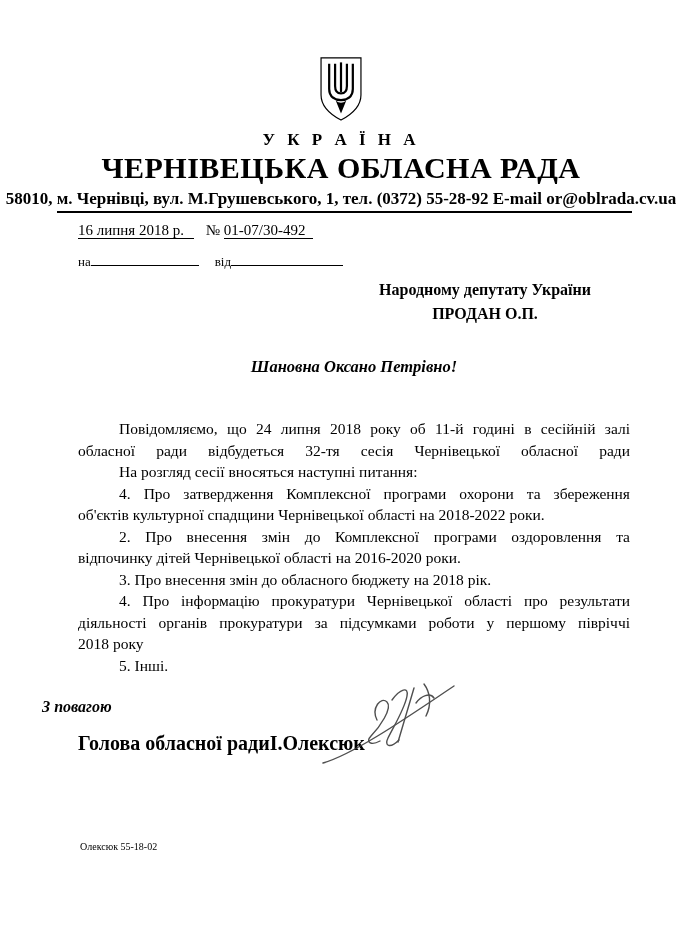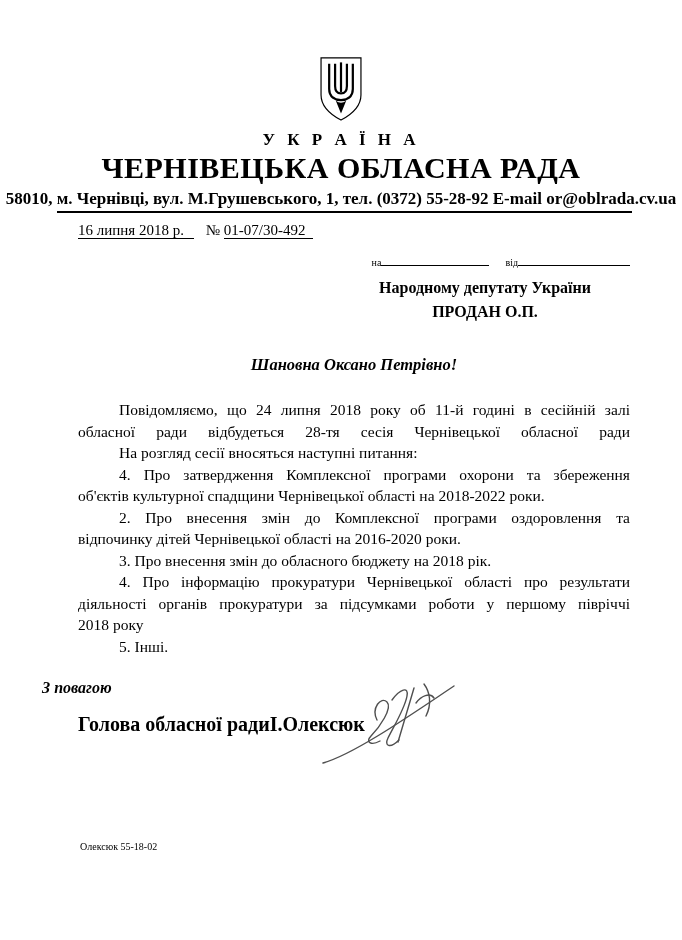--- a/index.html
+++ b/index.html
@@ -40,21 +40,21 @@
     border: none;
     border-top: 2px solid #000;
     margin: 2px 50px 0 57px;
   }
   
   .content { margin-left: 78px; margin-right: 52px; }
   .ref-row { margin-top: 9px; font-size: 15px; }
   .u-date { border-bottom: 1px solid #000; padding-right: 10px; }
   .no-label { margin-left: 8px; }
   .u-number { border-bottom: 1px solid #000; padding-right: 8px; }
-  .onfrom-row { margin-top: 12px; font-size: 10px; text-align: right; }
+  .onfrom-row { margin-top: 12px; font-size: 13px; }
   .blank-line {
     display: inline-block;
     width: 108px;
     border-bottom: 1px solid #000;
     height: 15px;
     vertical-align: baseline;
   }
   .from-label { margin-left: 16px; }
   .recipient {
     margin-top: 8px;
@@ -65,21 +65,21 @@
     font-size: 16px;
     line-height: 24px;
   }
   .salutation {
     margin-top: 31px;
     text-align: center;
     font-weight: bold;
     font-style: italic;
     font-size: 16.5px;
   }
-  .body-text { margin-top: 24px; font-size: 15.5px; line-height: 21.5px; }
+  .body-text { margin-top: 41px; font-size: 15.5px; line-height: 21.5px; }
   .line { white-space: normal; }
   .line.j { text-align: justify; text-align-last: justify; }
   .line.i { text-indent: 41px; }
   .closing-regards {
     margin-top: 22px;
     margin-left: 42px;
     font-weight: bold;
     font-style: italic;
     font-size: 16px;
   }
@@ -131,21 +131,21 @@
 
   <div class="recipient">
     <div>Народному депутату України</div>
     <div>ПРОДАН О.П.</div>
   </div>
 
   <div class="content salutation">Шановна Оксано Петрівно!</div>
 
   <div class="content body-text">
     <div class="line i j">Повідомляємо, що 24 липня 2018 року об 11-й годині в сесійній залі</div>
-    <div class="line j">обласної ради відбудеться 28-тя сесія Чернівецької обласної ради</div>
+    <div class="line j">обласної ради відбудеться 32-тя сесія Чернівецької обласної ради</div>
     <div class="line i">На розгляд сесії вносяться наступні питання:</div>
     <div class="line i j">4. Про затвердження Комплексної програми охорони та збереження</div>
     <div class="line">об'єктів культурної спадщини Чернівецької області на 2018-2022 роки.</div>
     <div class="line i j">2. Про внесення змін до Комплексної програми оздоровлення та</div>
     <div class="line">відпочинку дітей Чернівецької області на 2016-2020 роки.</div>
     <div class="line i">3. Про внесення змін до обласного бюджету на 2018 рік.</div>
     <div class="line i j">4. Про інформацію прокуратури Чернівецької області про результати</div>
     <div class="line j">діяльності органів прокуратури за підсумками роботи у першому півріччі</div>
     <div class="line">2018 року</div>
     <div class="line i">5. Інші.</div>

